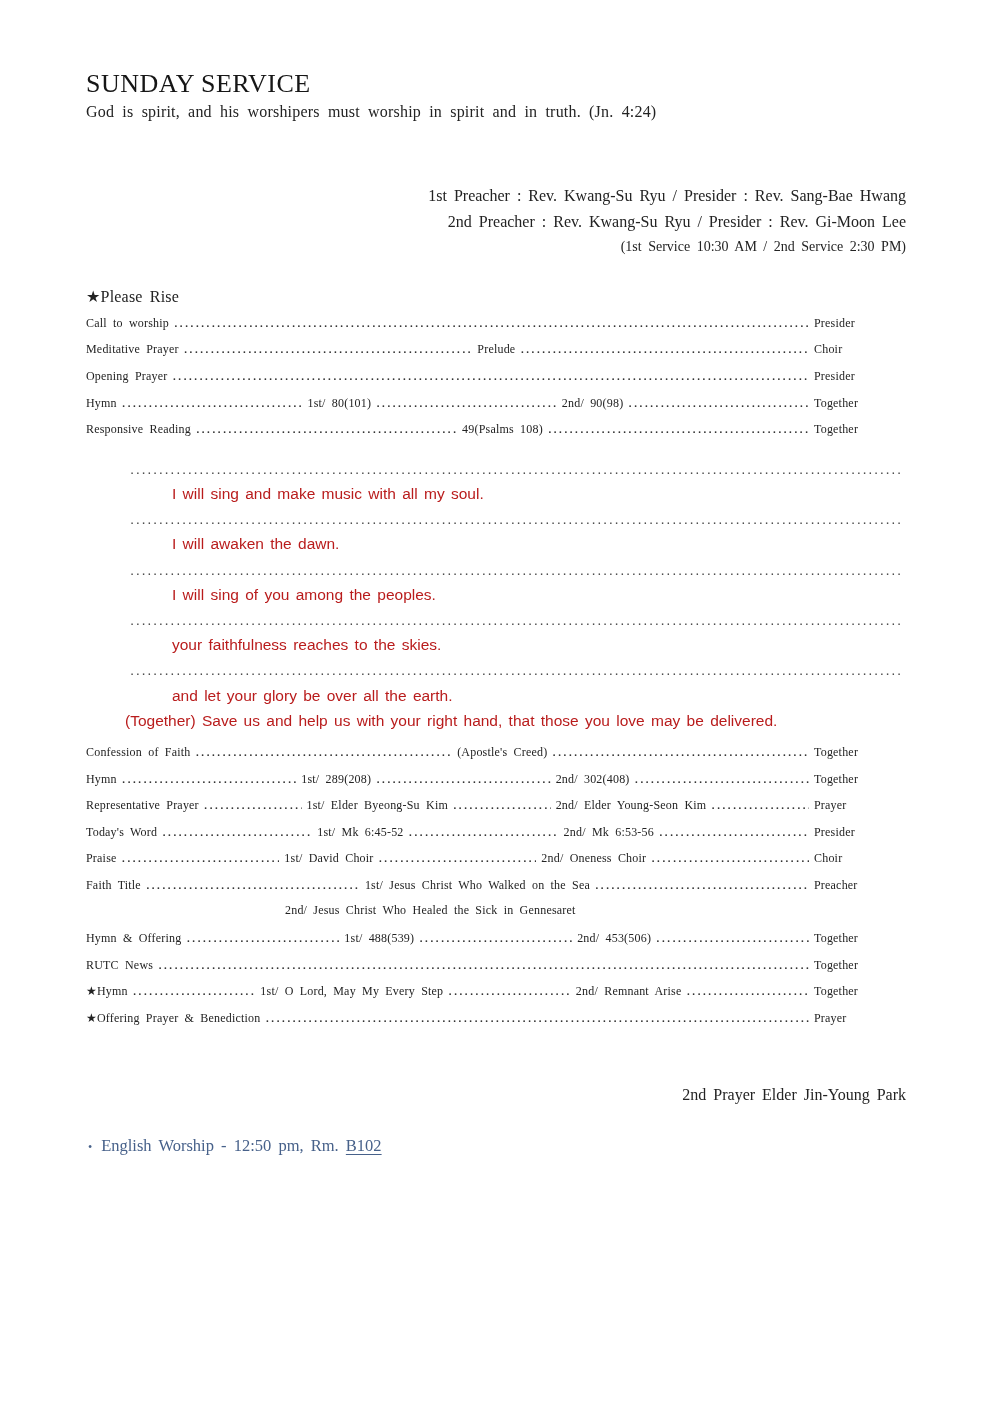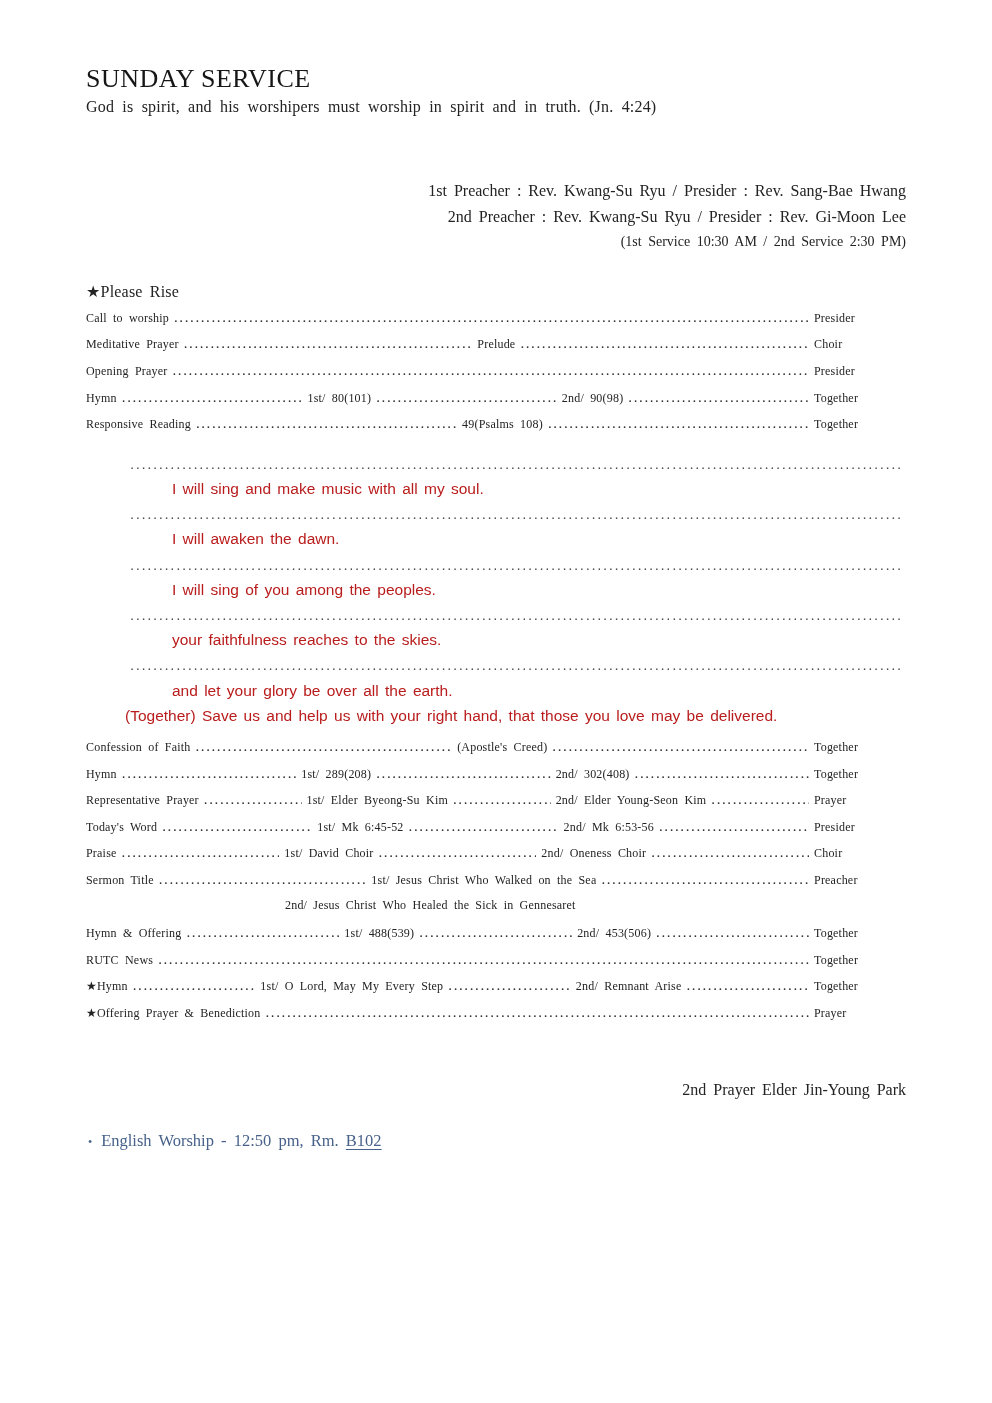--- a/index.html
+++ b/index.html
@@ -3,21 +3,21 @@
 <meta charset="utf-8">
 <style>
   html, body { margin: 0; padding: 0; }
   body {
     width: 992px; height: 1403px;
     background: #ffffff;
     overflow: hidden;
     font-family: "Liberation Serif", "DejaVu Serif", serif;
     color: #232323;
   }
-  .page { padding: 50px 86px 0 86px; width: 820px; margin-top: 15px; }
+  .page { padding: 70px 86px 0 86px; width: 820px; }
 
   .title {
     font-size: 26px;
     letter-spacing: 0.5px;
     line-height: 1.05;
     color: #161616;
     white-space: nowrap;
   }
   .subtitle {
     font-size: 16px;
@@ -208,21 +208,21 @@
         <div class="order-row">
           <span class="cell">Praise</span>
           <span class="leader"></span>
           <span class="cell">1st/ David Choir</span>
           <span class="leader"></span>
           <span class="cell">2nd/ Oneness Choir</span>
           <span class="leader"></span>
           <span class="right">Choir</span>
         </div>
         <div class="order-row">
-          <span class="cell">Sermon Title</span>
+          <span class="cell">Faith Title</span>
           <span class="leader"></span>
           <span class="cell">1st/ Jesus Christ Who Walked on the Sea</span>
           <span class="leader"></span>
           <span class="right">Preacher</span>
         </div>
         <div class="order-row continuation"><span class="cell">2nd/ Jesus Christ Who Healed the Sick in Gennesaret</span></div>
         <div class="order-row">
           <span class="cell">Hymn &amp; Offering</span>
           <span class="leader"></span>
           <span class="cell">1st/ 488(539)</span>

